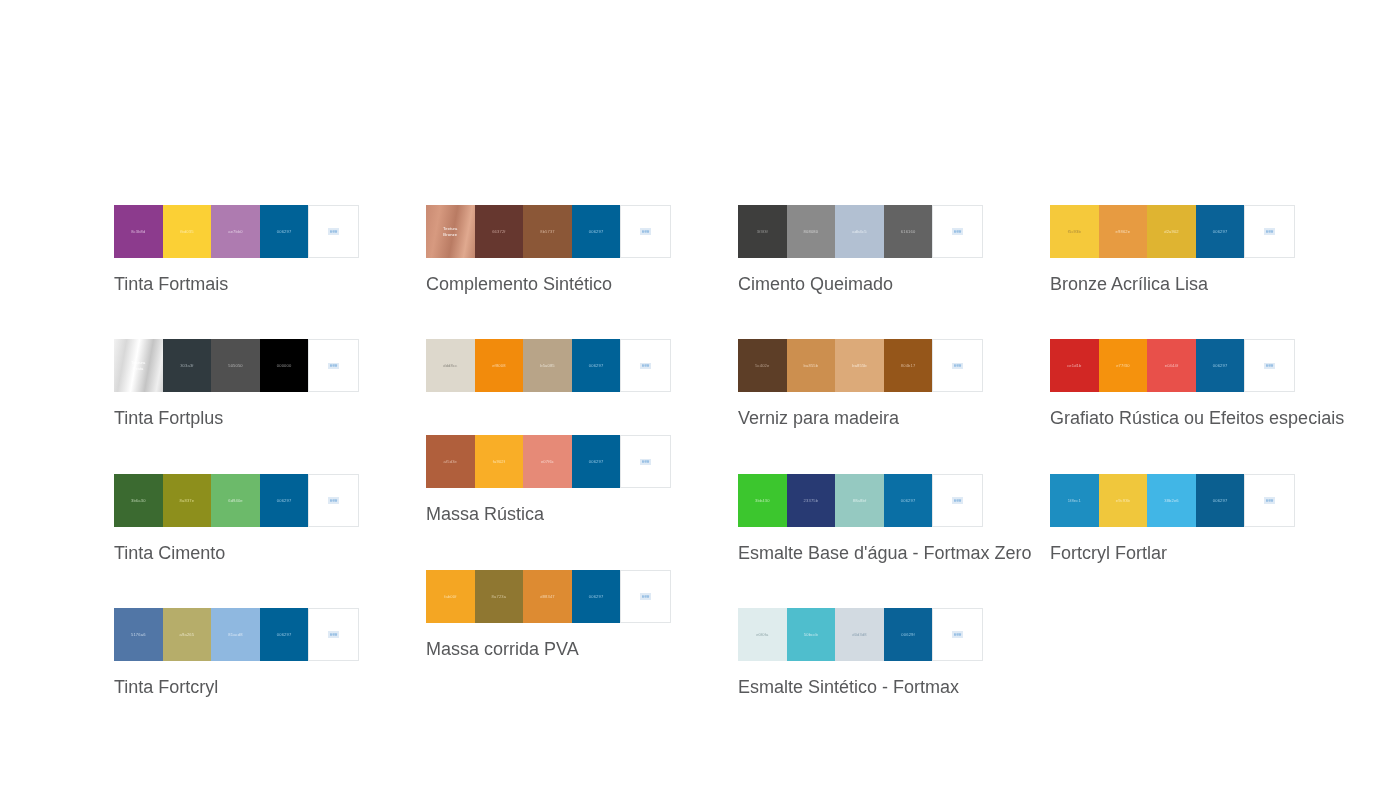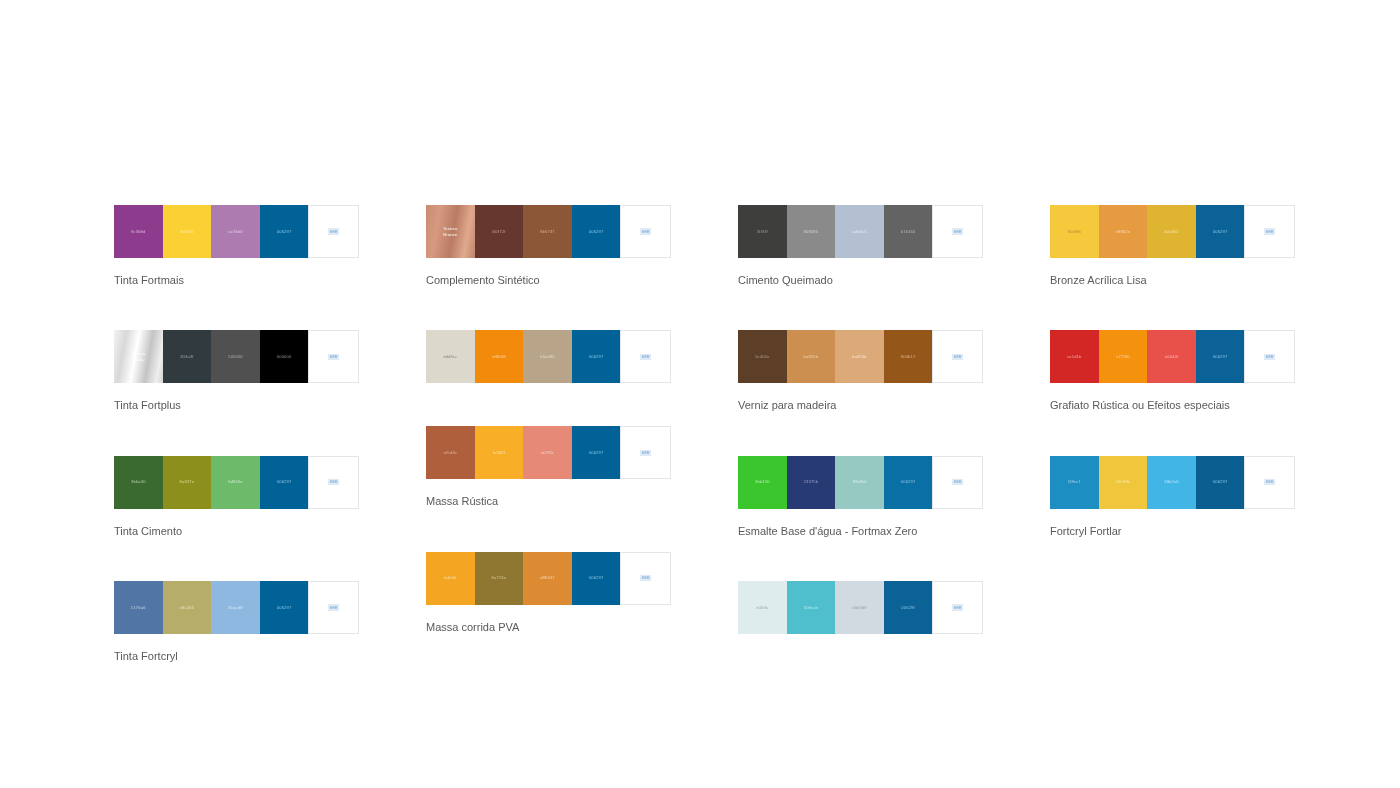--- a/index.html
+++ b/index.html
@@ -73,21 +73,21 @@
   }
 
   .swatch.is-white .swatch-label {
     color: #5b9bd5;
     background: #dfeaf5;
     padding: 0.5px 1.5px;
   }
 
   .palette-name {
     margin-top: 15px;
-    font-size: 11px;
+    font-size: 18px;
     line-height: 1.3;
     color: #58595b;
     font-family: "Liberation Sans", sans-serif;
     white-space: nowrap;
   }
 </style>
 </head>
 <body>
 
 <div class="page">
@@ -329,20 +329,21 @@
             <div class="swatch" style="background: rgb(210, 218, 225);">
               <span class="swatch-label" style="color: rgb(142, 163, 179);">d0d3d8</span>
             </div>
             <div class="swatch" style="background: rgb(10, 98, 151);">
               <span class="swatch-label" style="color: rgb(143, 195, 224);">00629f</span>
             </div>
             <div class="swatch is-white">
               <span class="swatch-label">ffffff</span>
             </div>
           </div>
+          <div class="palette-name">Esmalte Sintético - Fortmax</div>
         </div>
       </div>
       <div class="column">
         <div class="palette-card">
           <div class="swatch-row">
             <div class="swatch" style="background: rgb(245, 201, 59);">
               <span class="swatch-label" style="color: rgb(169, 136, 58);">f5c93b</span>
             </div>
             <div class="swatch" style="background: rgb(231, 155, 65);">
               <span class="swatch-label" style="color: rgb(247, 221, 188);">e9862e</span>

